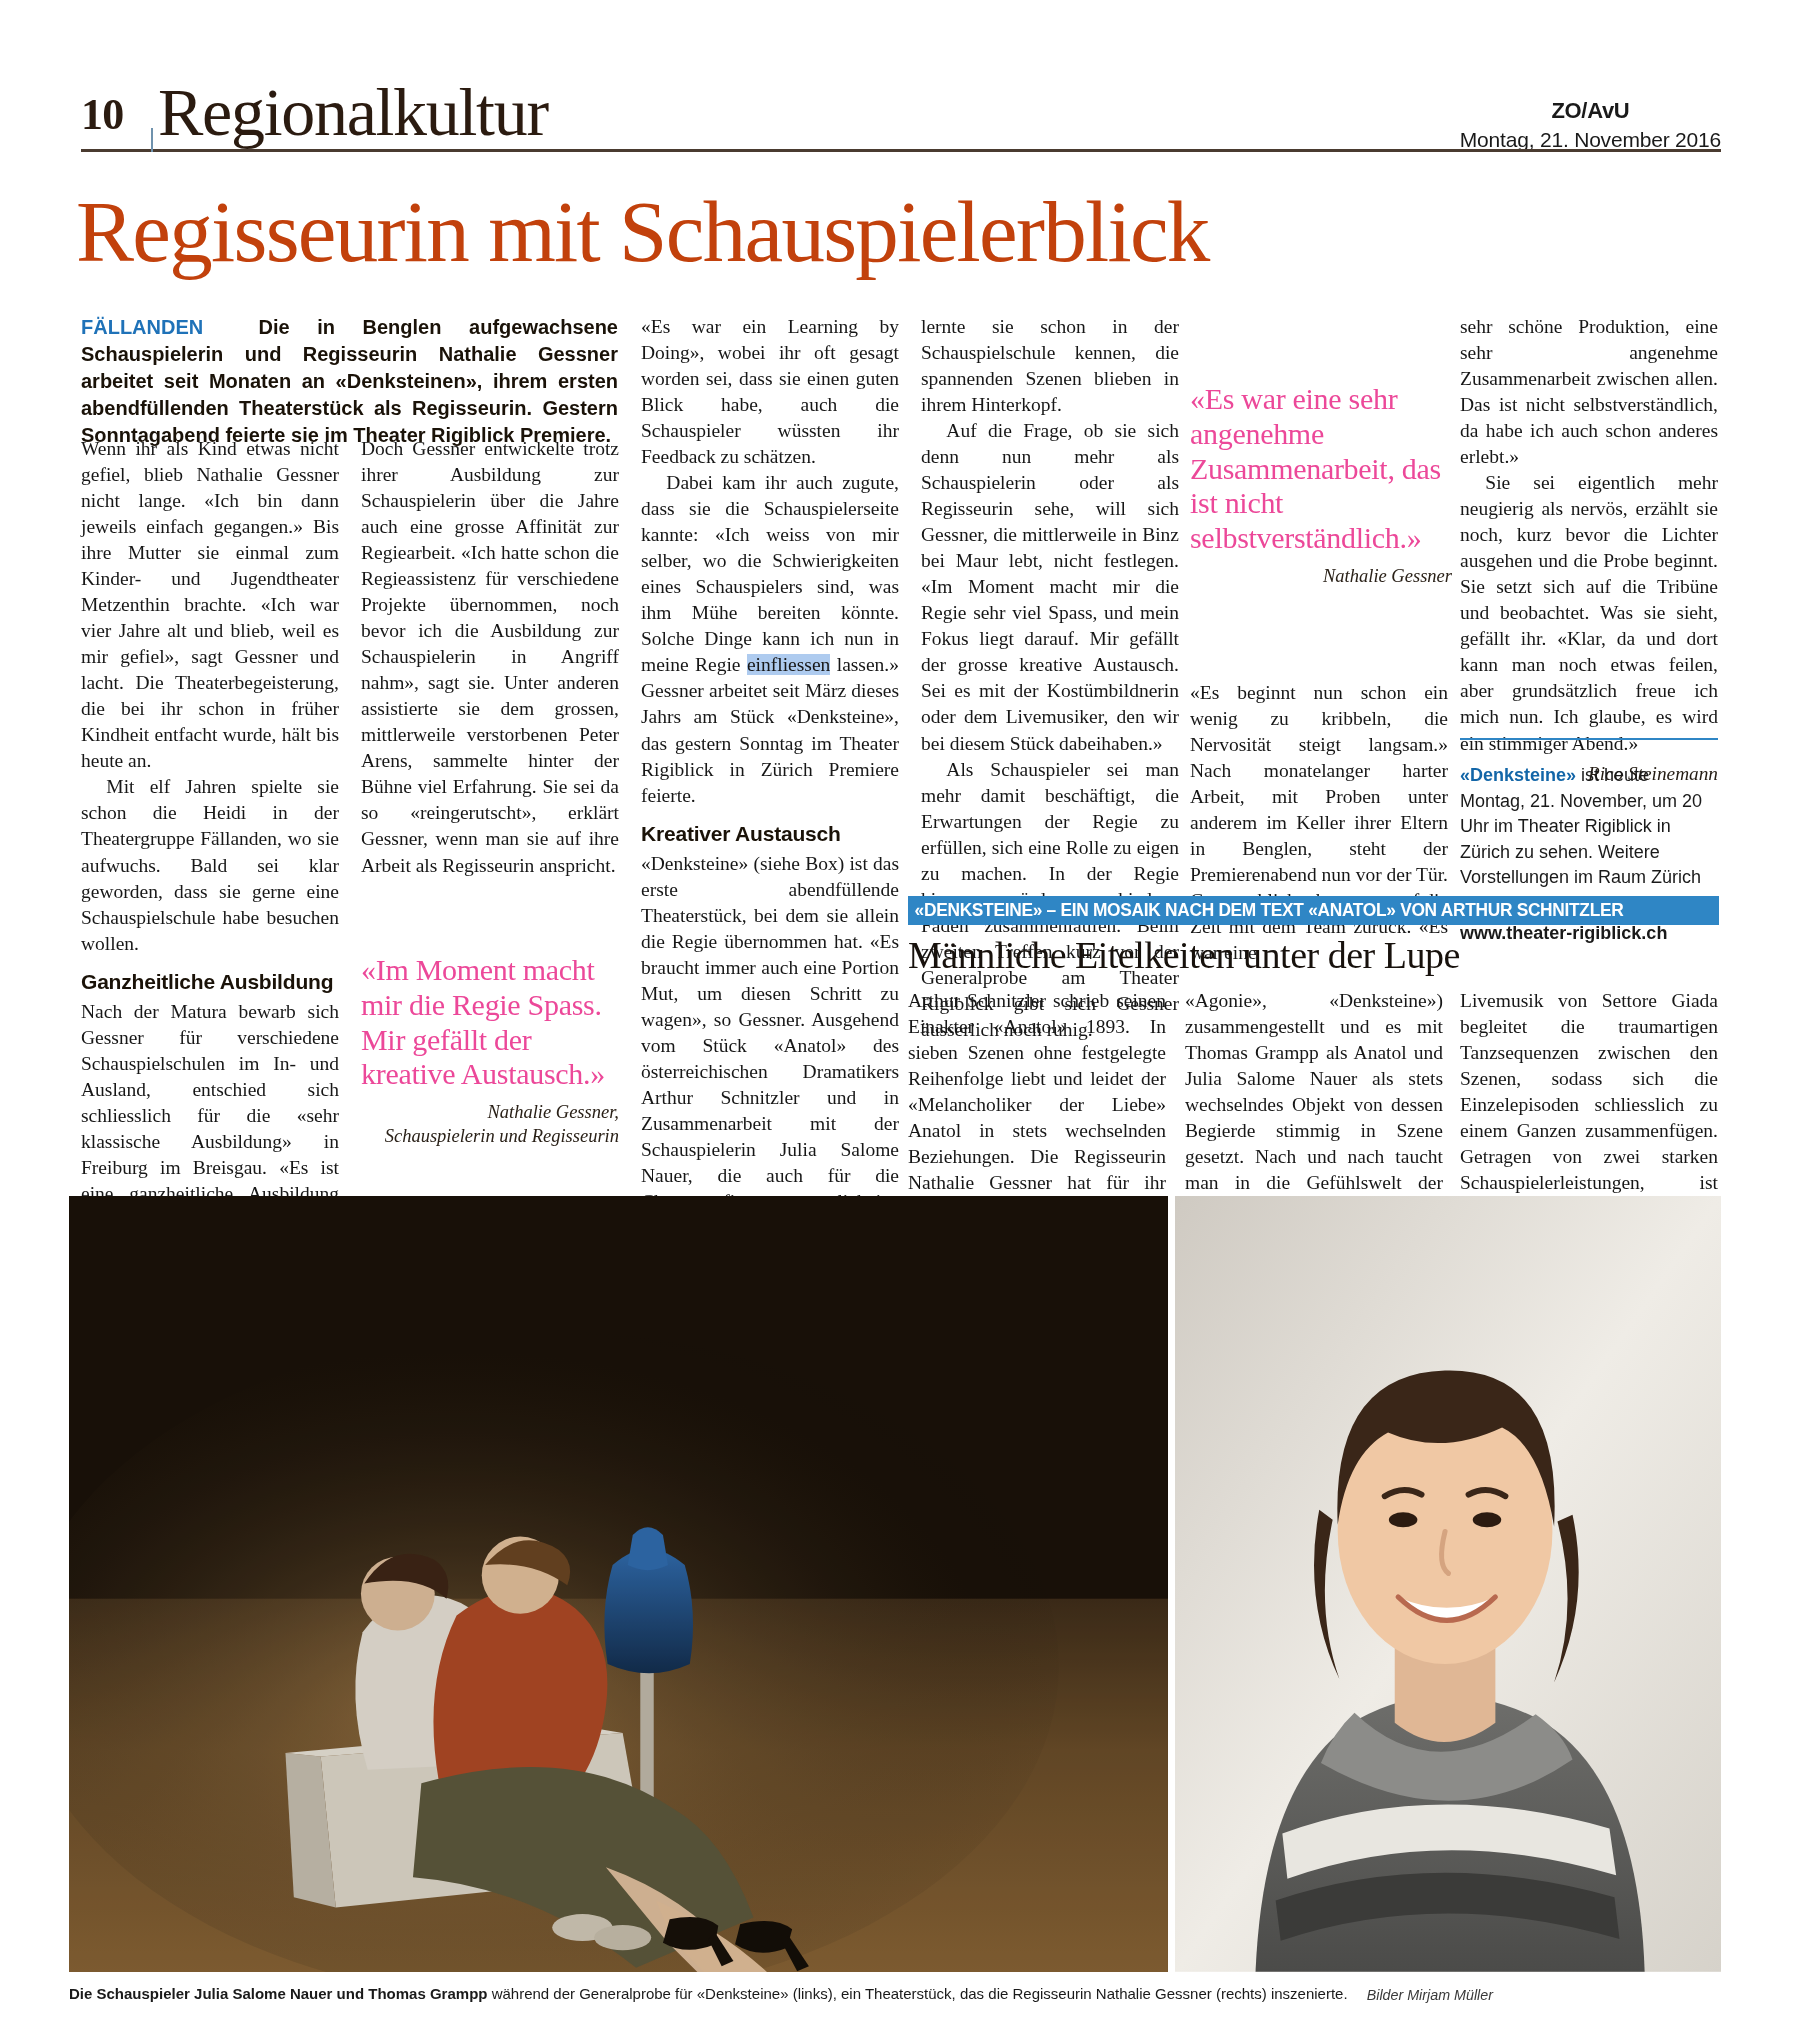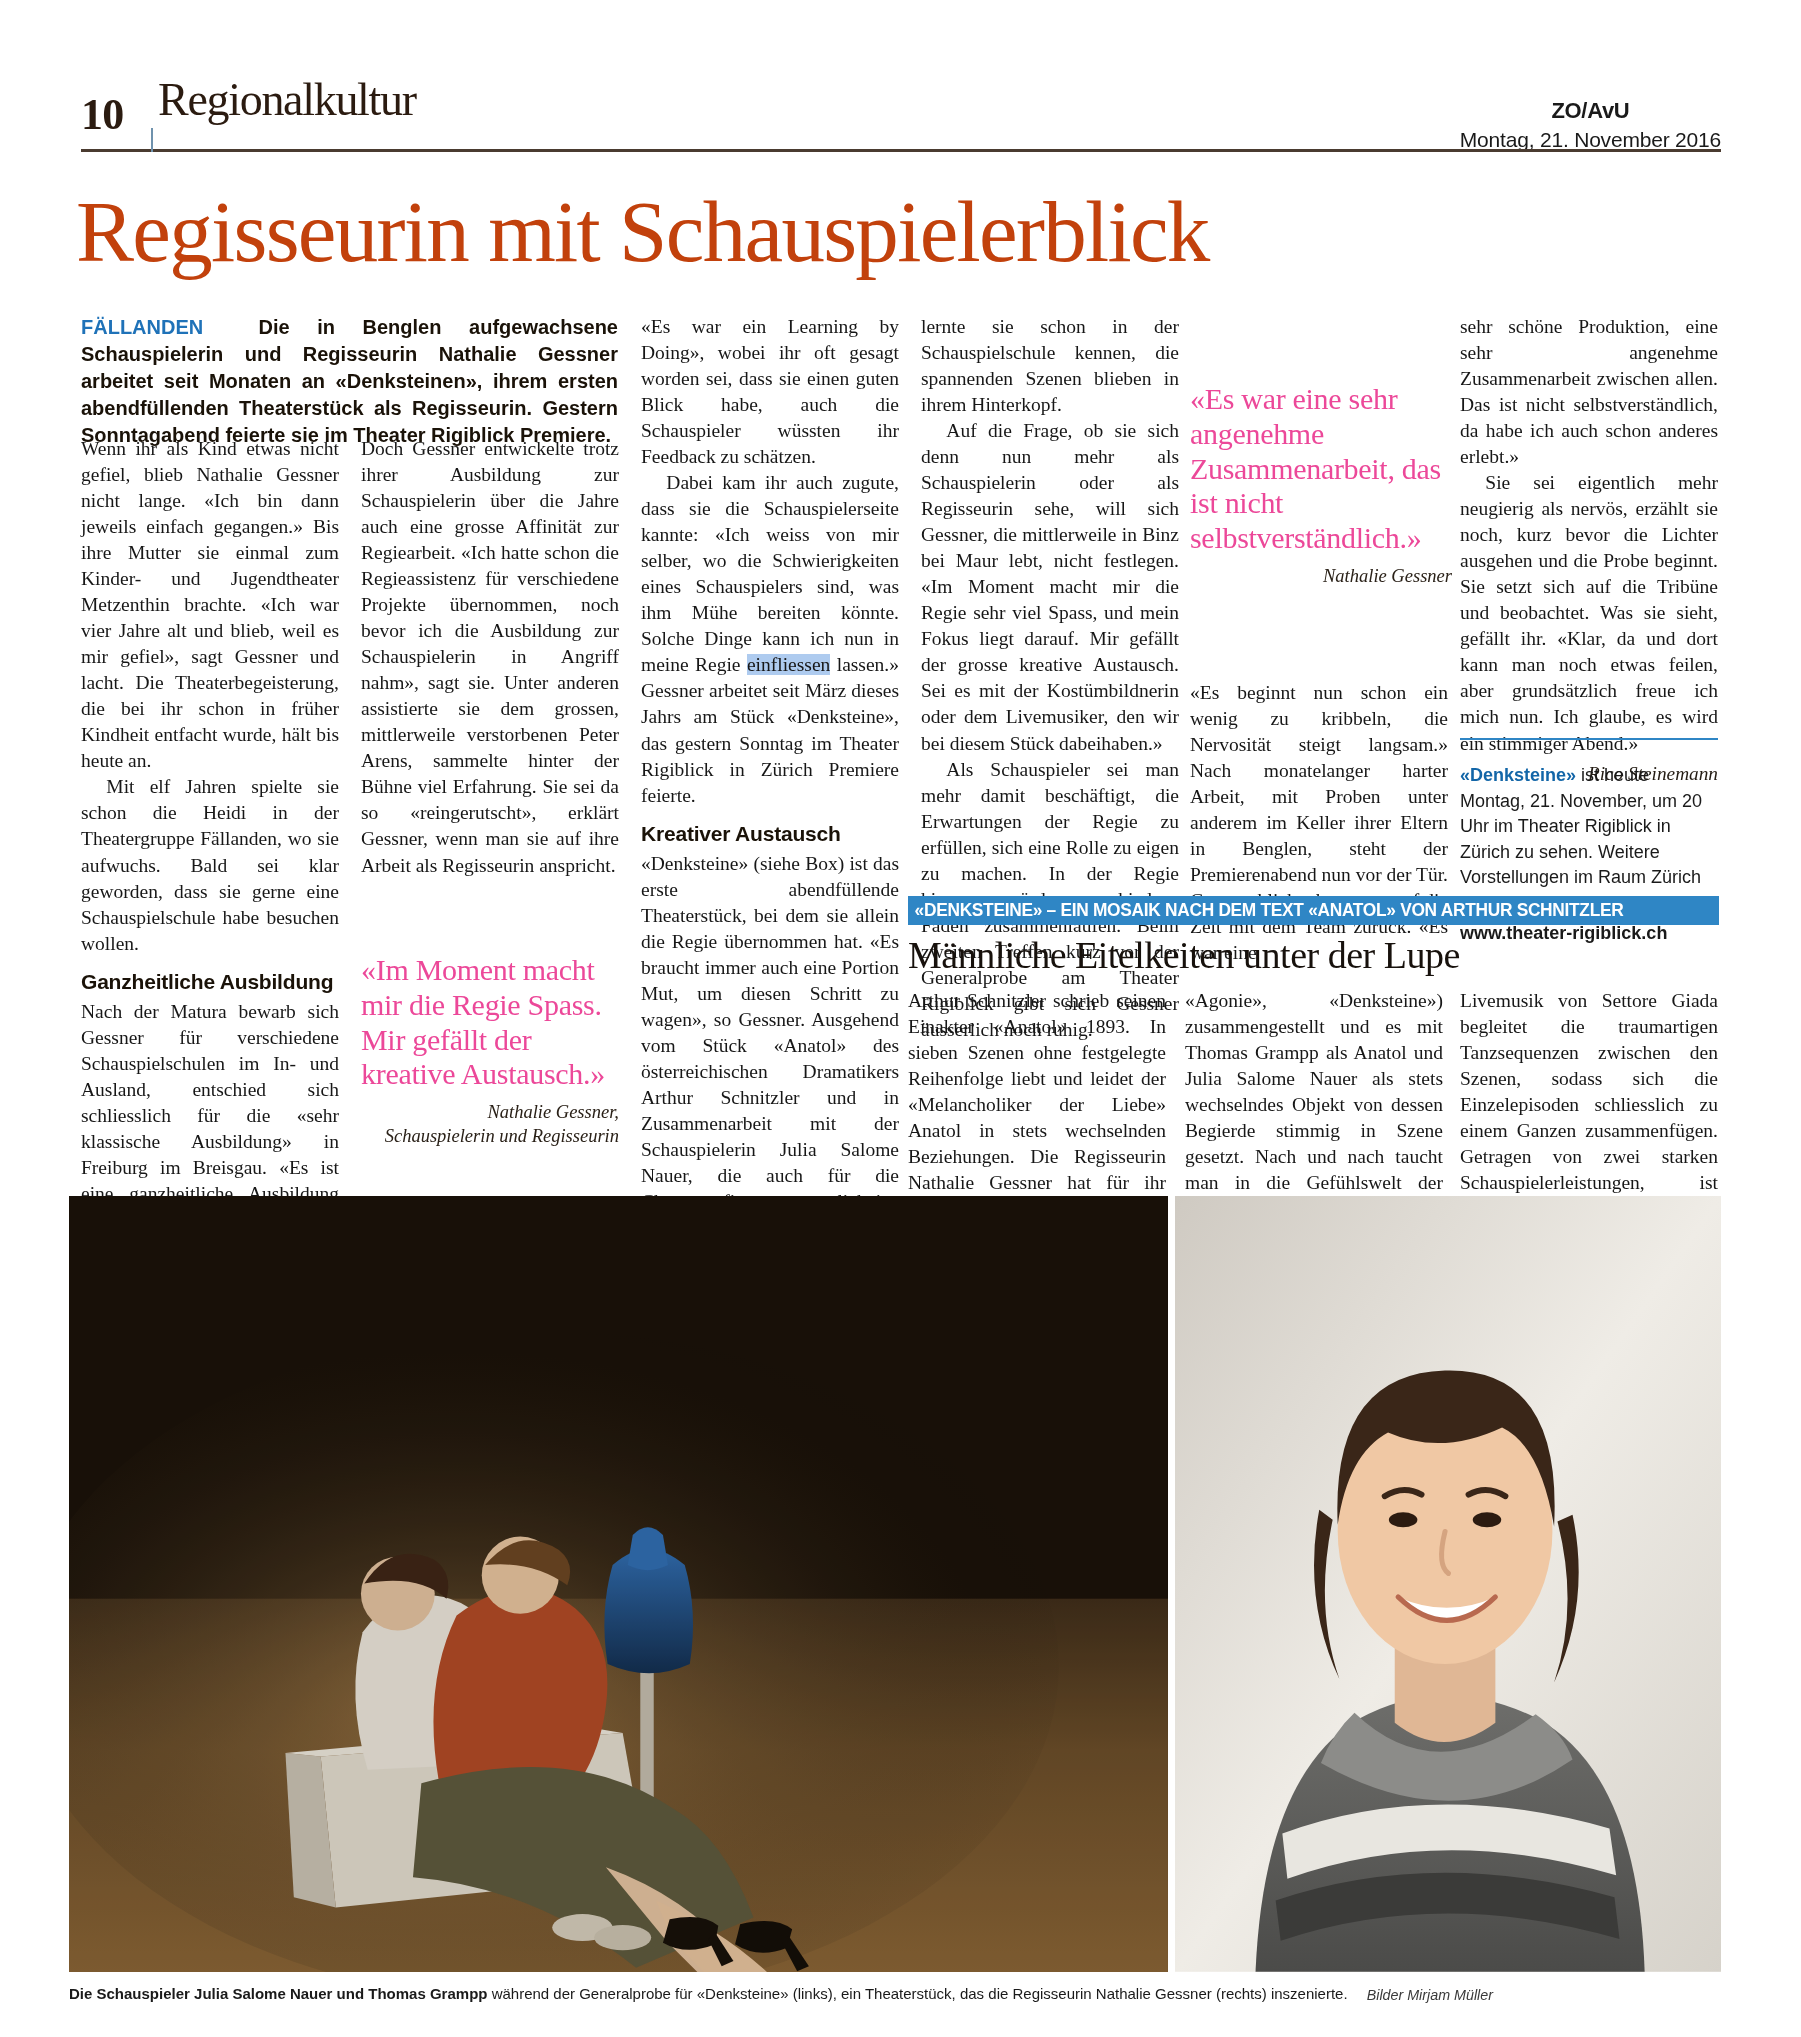--- a/index.html
+++ b/index.html
@@ -15,21 +15,21 @@
   
   .masthead { position:absolute; left:81px; top:81px; width:1640px; height:84px; }
   .folio {
     position:absolute; left:0; top:8.4px;
     font-family:"Liberation Serif", serif;
     font-weight:700; font-size:44px; color:#2b1b10; letter-spacing:-0.8px;
   }
   .section-title {
     position:absolute; left:77px; top:-8.4px;
     font-family:"Liberation Serif", serif;
-    font-size:46px; color:#2b1b10; letter-spacing:-1.3px;
+    font-size:68px; color:#2b1b10; letter-spacing:-1.3px;
   }
   .masthead-right {
     position:absolute; right:0; top:17px; text-align:center;
   }
   .brand {
     font-family:"Liberation Sans", sans-serif;
     font-weight:700; font-size:22px; color:#1a1a1a; letter-spacing:-0.3px;
   }
   .issue-date {
     font-family:"Liberation Sans", sans-serif;

